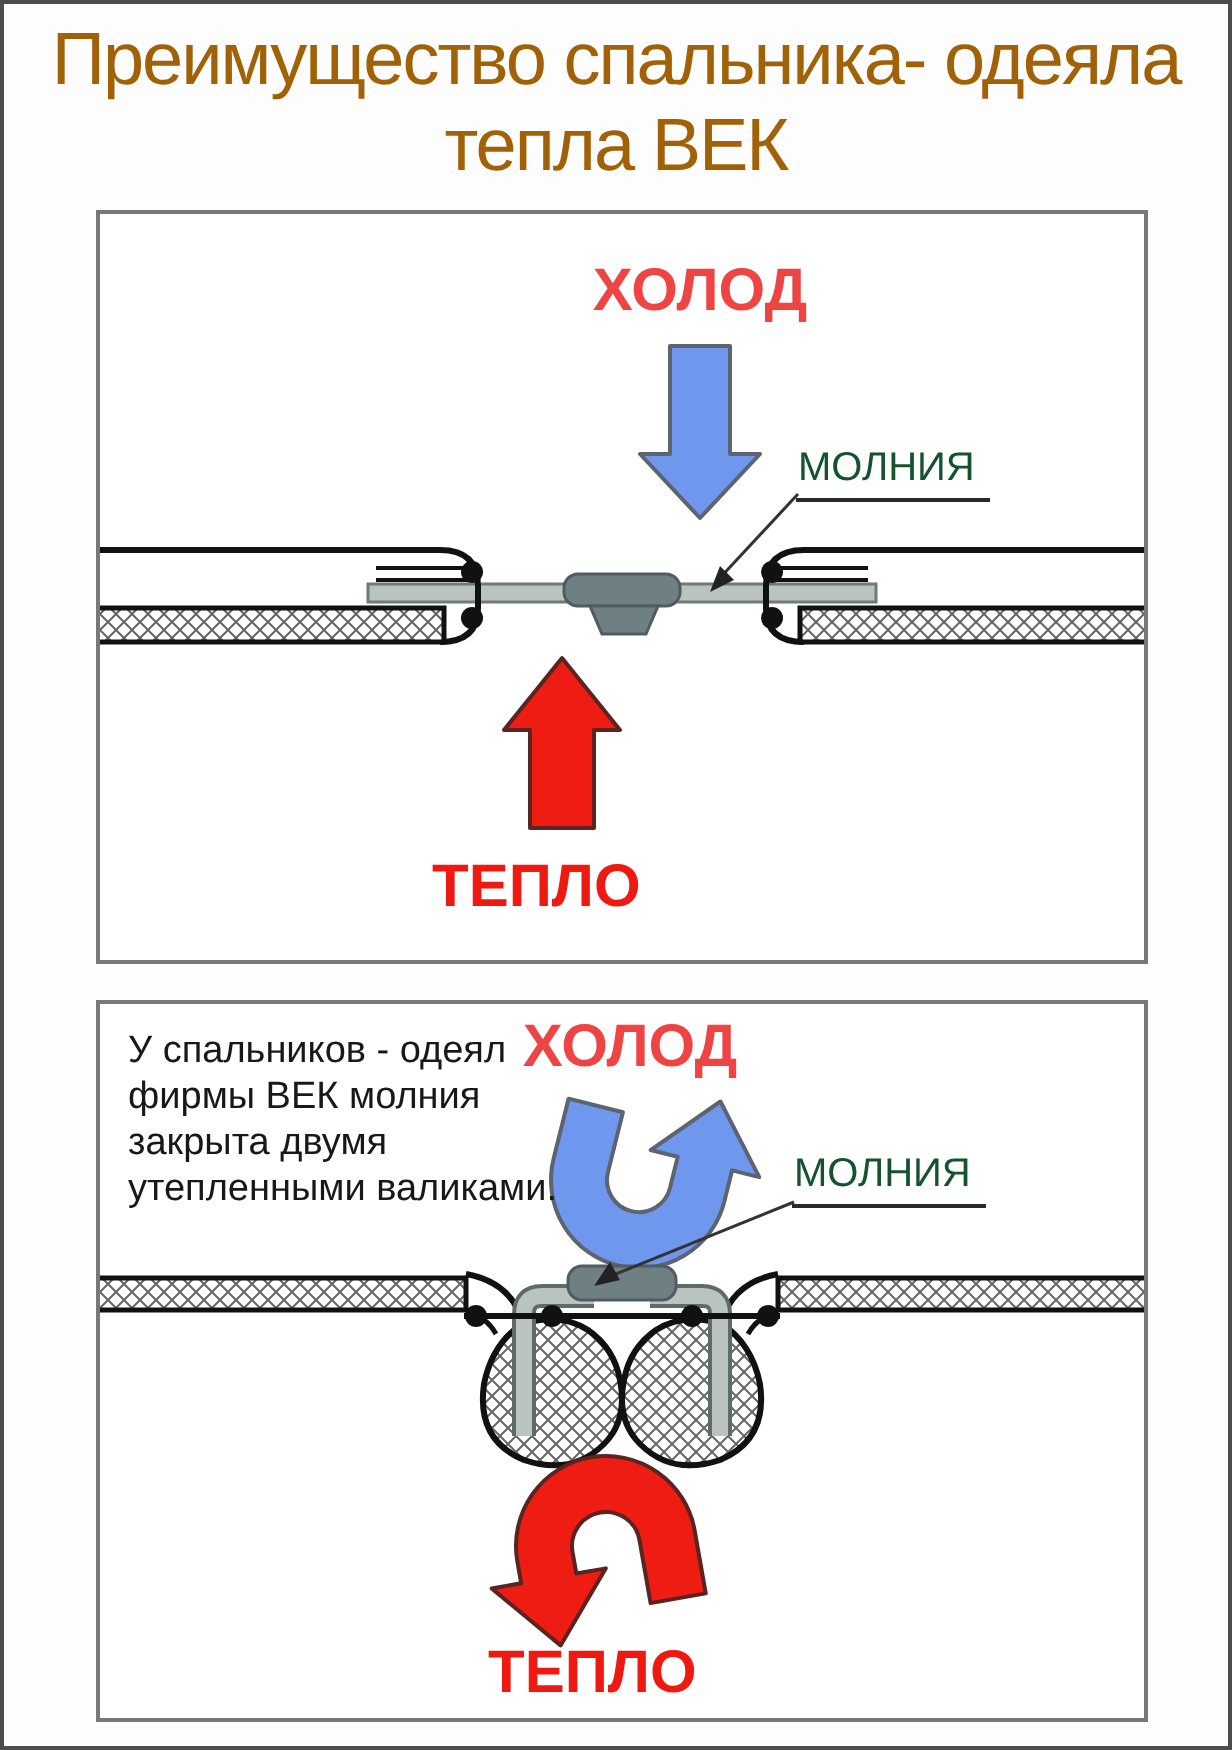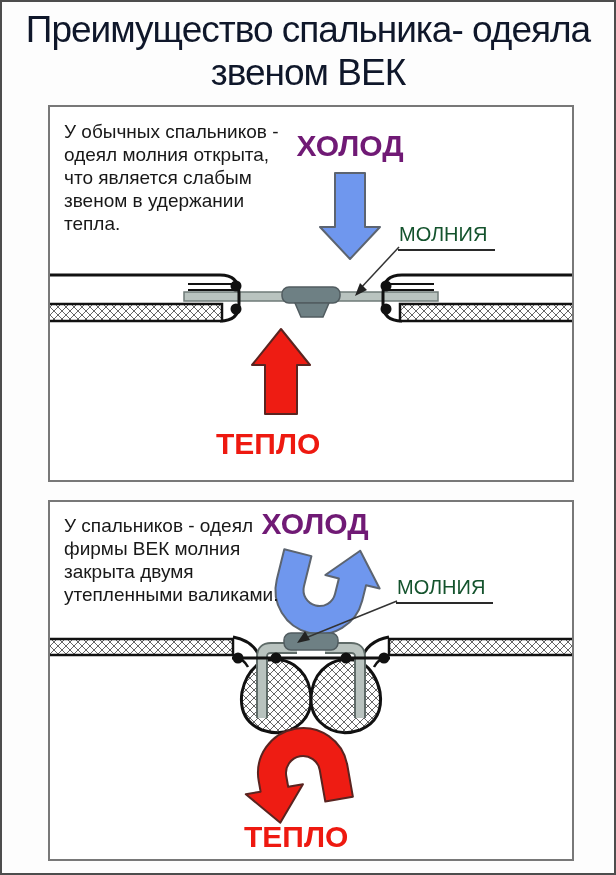--- a/index.html
+++ b/index.html
@@ -2,49 +2,49 @@
 <html><head>
 <meta charset="utf-8">
 <style>
   html,body{margin:0;padding:0;background:#fff;}
   .page{
     position:relative;width:616px;height:875px;box-sizing:border-box;
     border:2px solid #4d4d4d;background:#fdfdfd;overflow:hidden;
     font-family:"Liberation Sans", sans-serif;color:#111;
   }
   .title{position:absolute;top:6px;left:0;width:100%;text-align:center;
-    font-size:37px;line-height:43px;font-weight:400;letter-spacing:-1px;color:#0f172a;white-space:nowrap;}
+    font-size:37px;line-height:43px;font-weight:400;letter-spacing:-1px;color:#a16207;white-space:nowrap;}
   .panel{position:absolute;left:46px;width:526px;box-sizing:border-box;
     border:2px solid #787878;background:#ffffff;}
   #panel1{top:103px;height:377px;}
   #panel2{top:498px;height:361px;}
   .panel svg{position:absolute;left:0;top:0;width:100%;height:100%;}
   .desc{position:absolute;left:14px;top:13px;width:252px;
     font-size:19px;line-height:23px;white-space:pre-line;color:#181818;}
   #panel2 .desc{top:12px;}
   .cold{position:absolute;width:130px;text-align:center;font-size:30px;font-weight:bold;
-    color:#701a75;letter-spacing:0px;}
+    color:#ef4444;letter-spacing:0px;}
   #panel1 .cold{left:235px;top:22px;}
   #panel2 .cold{left:200px;top:5px;}
   .warm{position:absolute;width:130px;text-align:left;font-size:30px;font-weight:bold;color:#ee1910;}
   #panel1 .warm{left:166px;top:320px;}
   #panel2 .warm{left:194px;top:318px;}
   .ziplabel{position:absolute;font-size:20px;color:#14532d;
     border-bottom:2px solid #2a2a2a;padding:0 8px 3px 1px;}
   #panel1 .ziplabel{left:348px;top:116px;}
   #panel2 .ziplabel{left:346px;top:74px;}
 </style>
 </head>
 <body>
 
 <div class="page">
 
   <div class="title">
     <div>Преимущество спальника- одеяла</div>
-    <div>звеном ВЕК</div>
+    <div>тепла ВЕК</div>
   </div>
 
   <div class="panel" id="panel1">
     <svg viewBox="0 0 522 373">
       <defs>
         <pattern id="h1" width="8" height="8" patternUnits="userSpaceOnUse">
           <rect width="8" height="8" fill="#ffffff"></rect>
           <path d="M0,8 L8,0 M0,0 L8,8" stroke="#666" stroke-width="1" fill="none"></path>
         </pattern>
         <g id="p1piece">
@@ -70,25 +70,20 @@
       <use href="#p1piece" transform="translate(522,0) scale(-1,1)"></use>
 
       <g>
         <line x1="349" y1="140" x2="309" y2="183" stroke="#333" stroke-width="1.5"></line>
         <polygon points="305,189 317,183 310,176" fill="#222"></polygon>
       </g>
 
       <path d="M231,222 L260,258 H247 V307 H215 V258 H202 Z" fill="#ee1c13" stroke="#5a2420" stroke-width="2" stroke-linejoin="round"></path>
     </svg>
 
-    <div class="desc">У обычных спальников -
-одеял молния открыта,
-что является слабым
-звеном в удержании
-тепла.</div>
     <div class="cold">ХОЛОД</div>
     <div class="ziplabel">МОЛНИЯ</div>
     <div class="warm">ТЕПЛО</div>
   </div>
 
   <div class="panel" id="panel2">
     <svg viewBox="0 0 522 357">
       <defs>
         <pattern id="h2" width="8" height="8" patternUnits="userSpaceOnUse">
           <rect width="8" height="8" fill="#ffffff"></rect>

